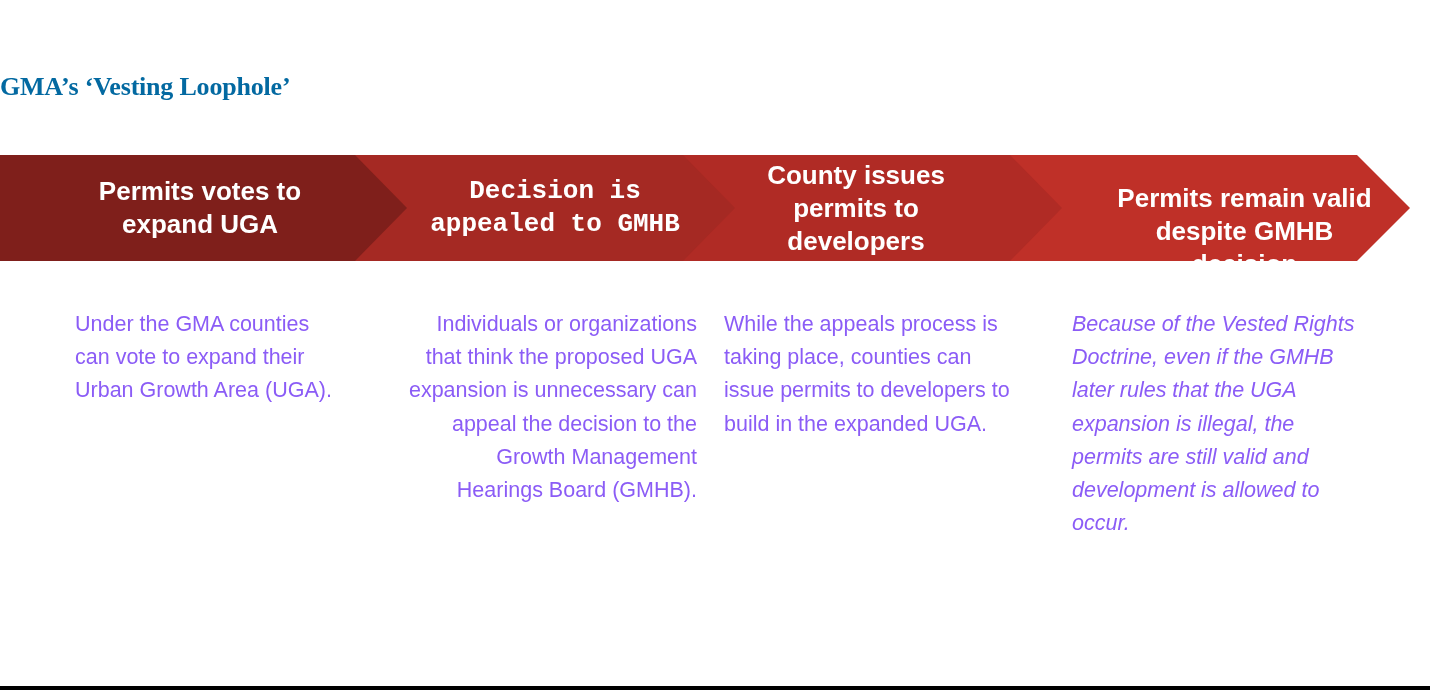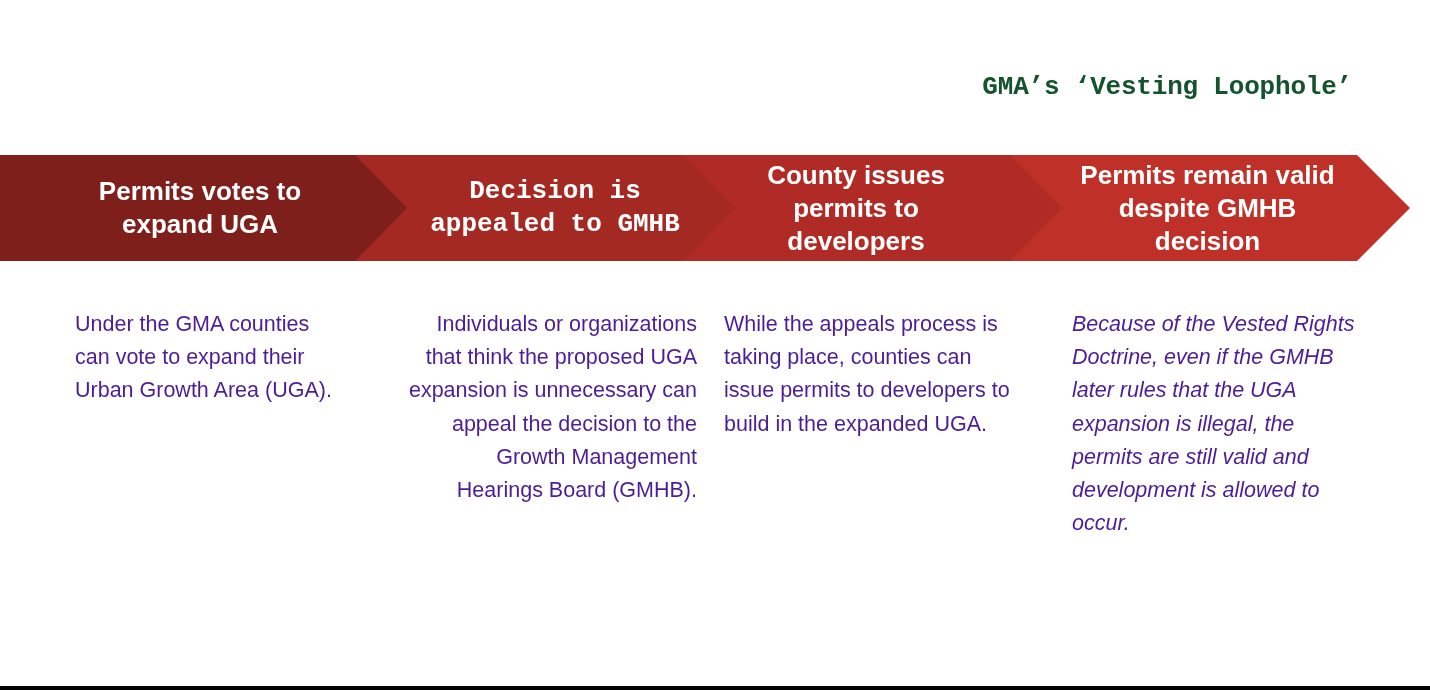--- a/index.html
+++ b/index.html
@@ -3,37 +3,37 @@
   <meta charset="utf-8">
   <style>
     html, body { margin: 0; padding: 0; }
     body {
       width: 1430px; height: 690px; position: relative; overflow: hidden;
       background: #ffffff;
       font-family: "DejaVu Sans", sans-serif;
     }
     .title {
       position: absolute; left: 0; top: 72px; width: 1352px;
-      text-align: right; font-weight: bold; font-size: 26px; color: #14532d;
-      font-family: Liberation Mono, monospace;
+      text-align: left; font-weight: bold; font-size: 26px; color: #0369a1;
+      font-family: Liberation Serif, serif;
       letter-spacing: -0.2px;
     }
     .band { position: absolute; left: 0; top: 155px; width: 1430px; height: 106px; }
     .band svg { position: absolute; left: 0; top: 0; }
     .step-label {
       position: absolute; top: 155px; height: 106px;
       display: flex; align-items: center; justify-content: center;
       text-align: center; color: #ffffff; font-weight: bold;
       font-family: "Liberation Sans", sans-serif;
       font-size: 26px; line-height: 33px;
     }
     .desc {
       position: absolute; top: 308px;
       font-family: "Liberation Sans", sans-serif;
-      font-size: 21.5px; line-height: 33.2px; color: #4c1d95;
+      font-size: 21.5px; line-height: 33.2px; color: #8b5cf6;
     }
     .footer-rule {
       position: absolute; left: 0; top: 686px; width: 1430px; height: 4px; background: #000000;
     }
   </style>
 </head>
 <body>
 
 <div class="title">GMA’s ‘Vesting Loophole’</div>
 
@@ -46,20 +46,20 @@
 
     <polygon id="chev2" points="350,0 683,0 735,53 683,106 350,106" fill="#a52923"></polygon>
 
     <polygon id="chev1" points="0,0 355,0 407,53 355,106 0,106" fill="#7f1f1b"></polygon>
   </svg>
 </div>
 
 <div class="step-label" style="left:60px; width:280px;">Permits votes to expand UGA</div>
 <div class="step-label" style="left:410px; width:290px;font-family:Liberation Mono, monospace;">Decision is appealed to GMHB</div>
 <div class="step-label" style="left:736px; width:240px;">County issues permits to developers</div>
-<div class="step-label" style="left:1065px; width:285px;">Permits remain valid despite GMHB decision</div>
+<div class="step-label" style="left:1102px; width:285px;margin-top:23px;">Permits remain valid despite GMHB decision</div>
 
 <div class="desc" style="left:75px; width:265px;">Under the GMA counties can vote to expand their Urban Growth Area (UGA).</div>
 <div class="desc" style="left:407px; width:290px;text-align:right;">Individuals or organizations that think the proposed UGA expansion is unnecessary can appeal the decision to the Growth Management Hearings Board (GMHB).</div>
 <div class="desc" style="left:724px; width:290px;">While the appeals process is taking place, counties can issue permits to developers to build in the expanded UGA.</div>
 <div class="desc" style="left:1072px; width:295px;font-style:italic;">Because of the Vested Rights Doctrine, even if the GMHB later rules that the UGA expansion is illegal, the permits are still valid and development is allowed to occur.</div>
 
 <div class="footer-rule"></div>
 
 </body></html>

